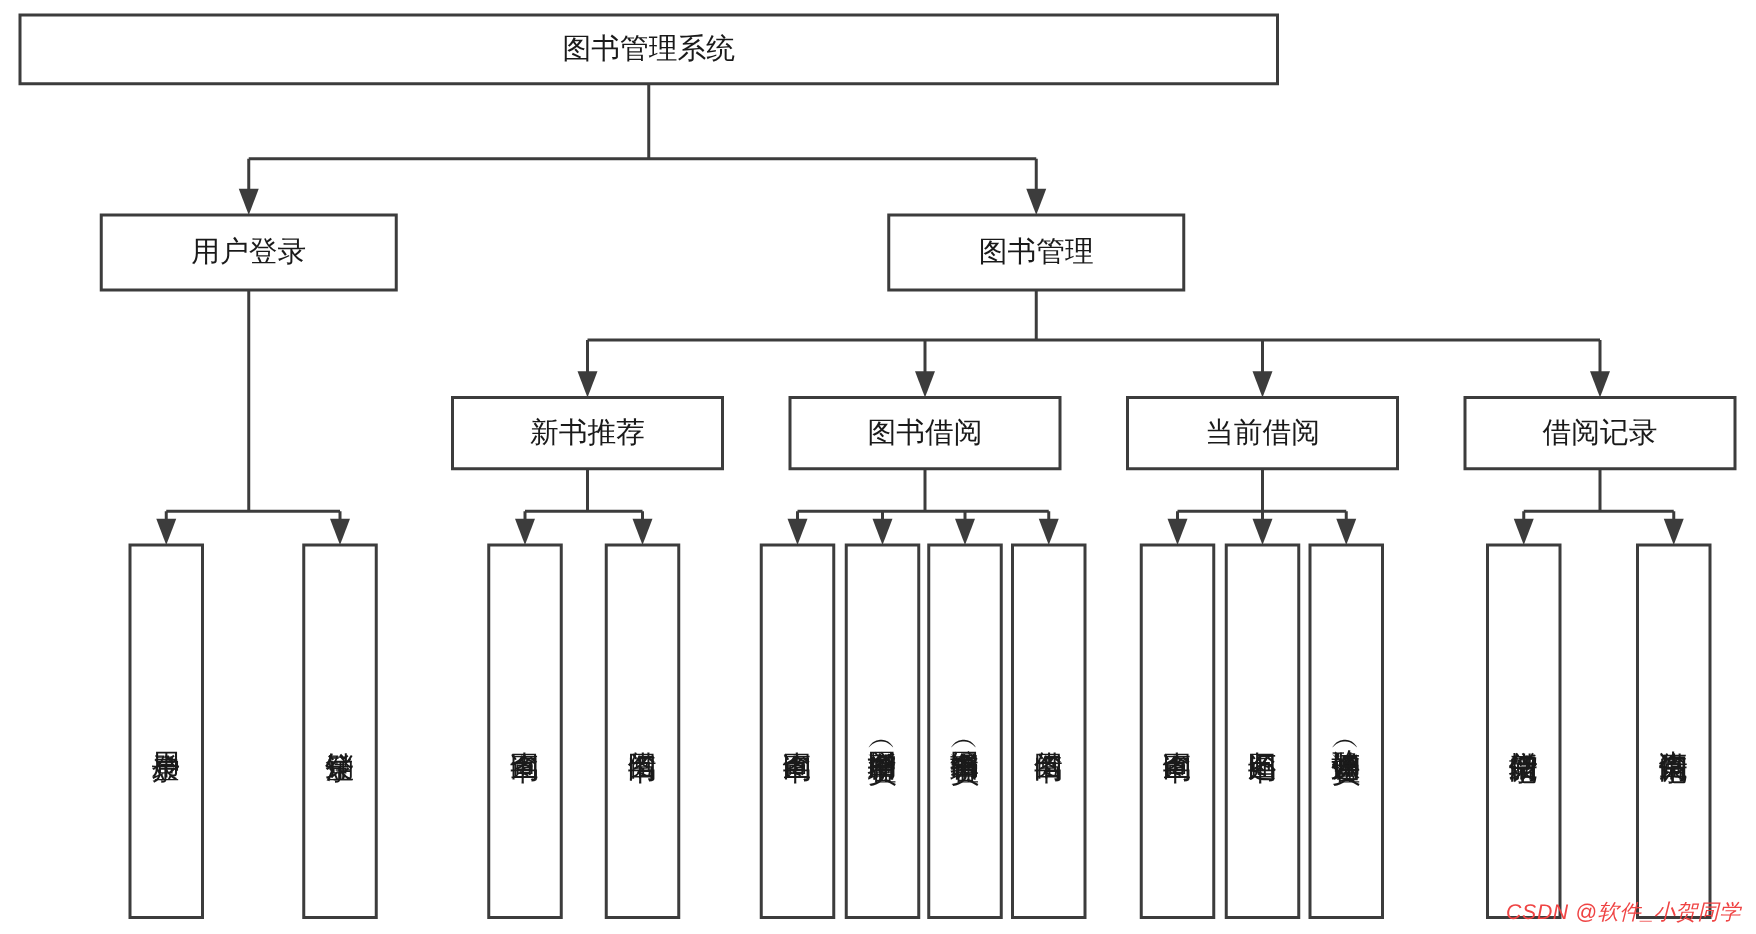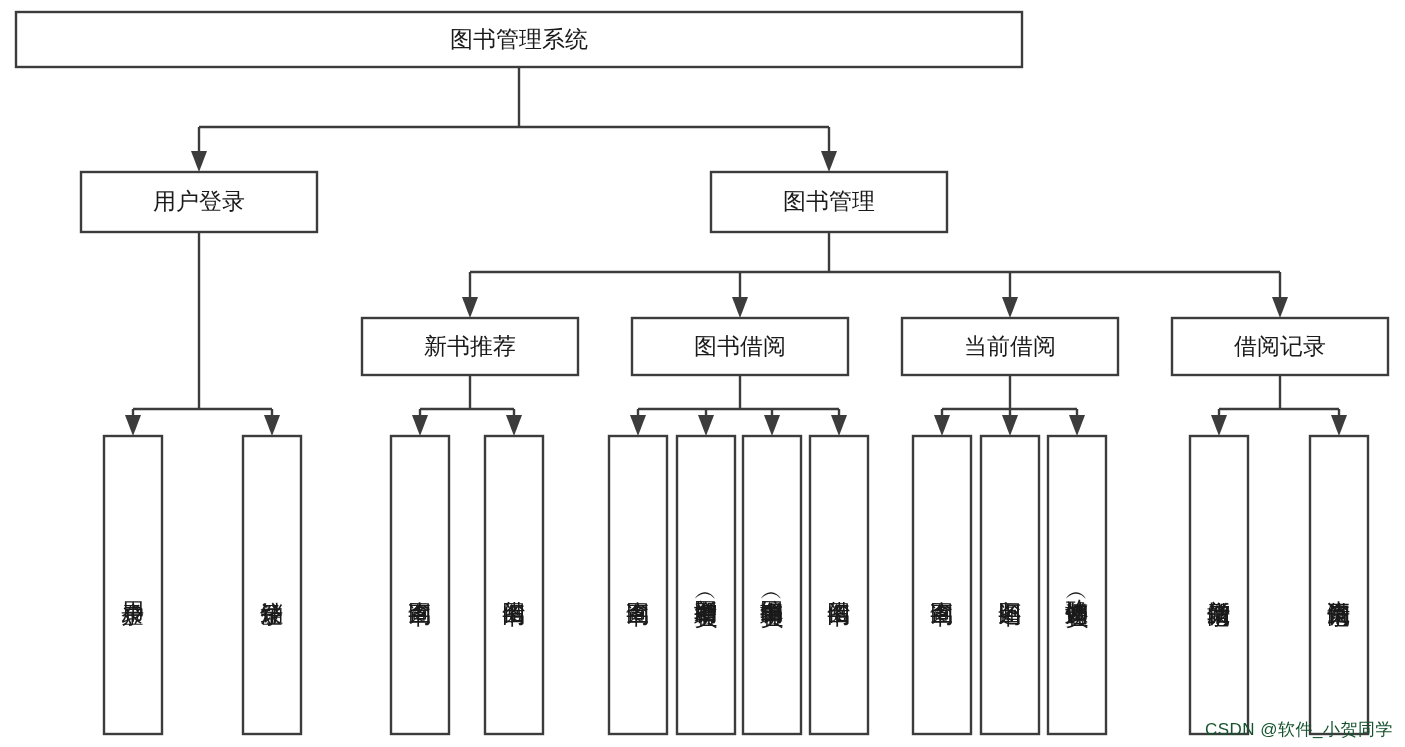--- a/index.html
+++ b/index.html
@@ -64,23 +64,24 @@
     color: #1a1a1a;
     letter-spacing: 1px;
     white-space: nowrap;
   }
   .watermark {
     position: absolute;
     right: 12px;
     bottom: 6px;
     font-family: "Liberation Sans", "DejaVu Sans", sans-serif;
     font-size: 17px;
-    color: #14532d;
+    color: #ef4444;
     letter-spacing: 0.5px;
     user-select: none;
+    font-style: italic;
   }
 </style>
 </head>
 <body>
 
 <div id="diagram-root">
   <svg class="flow" viewBox="0 0 1405 747">
     <g id="connectors-layer">
         <path class="connector" d="M519 67 L519 127"></path>
         <path class="connector" d="M199 127 L829 127"></path>

